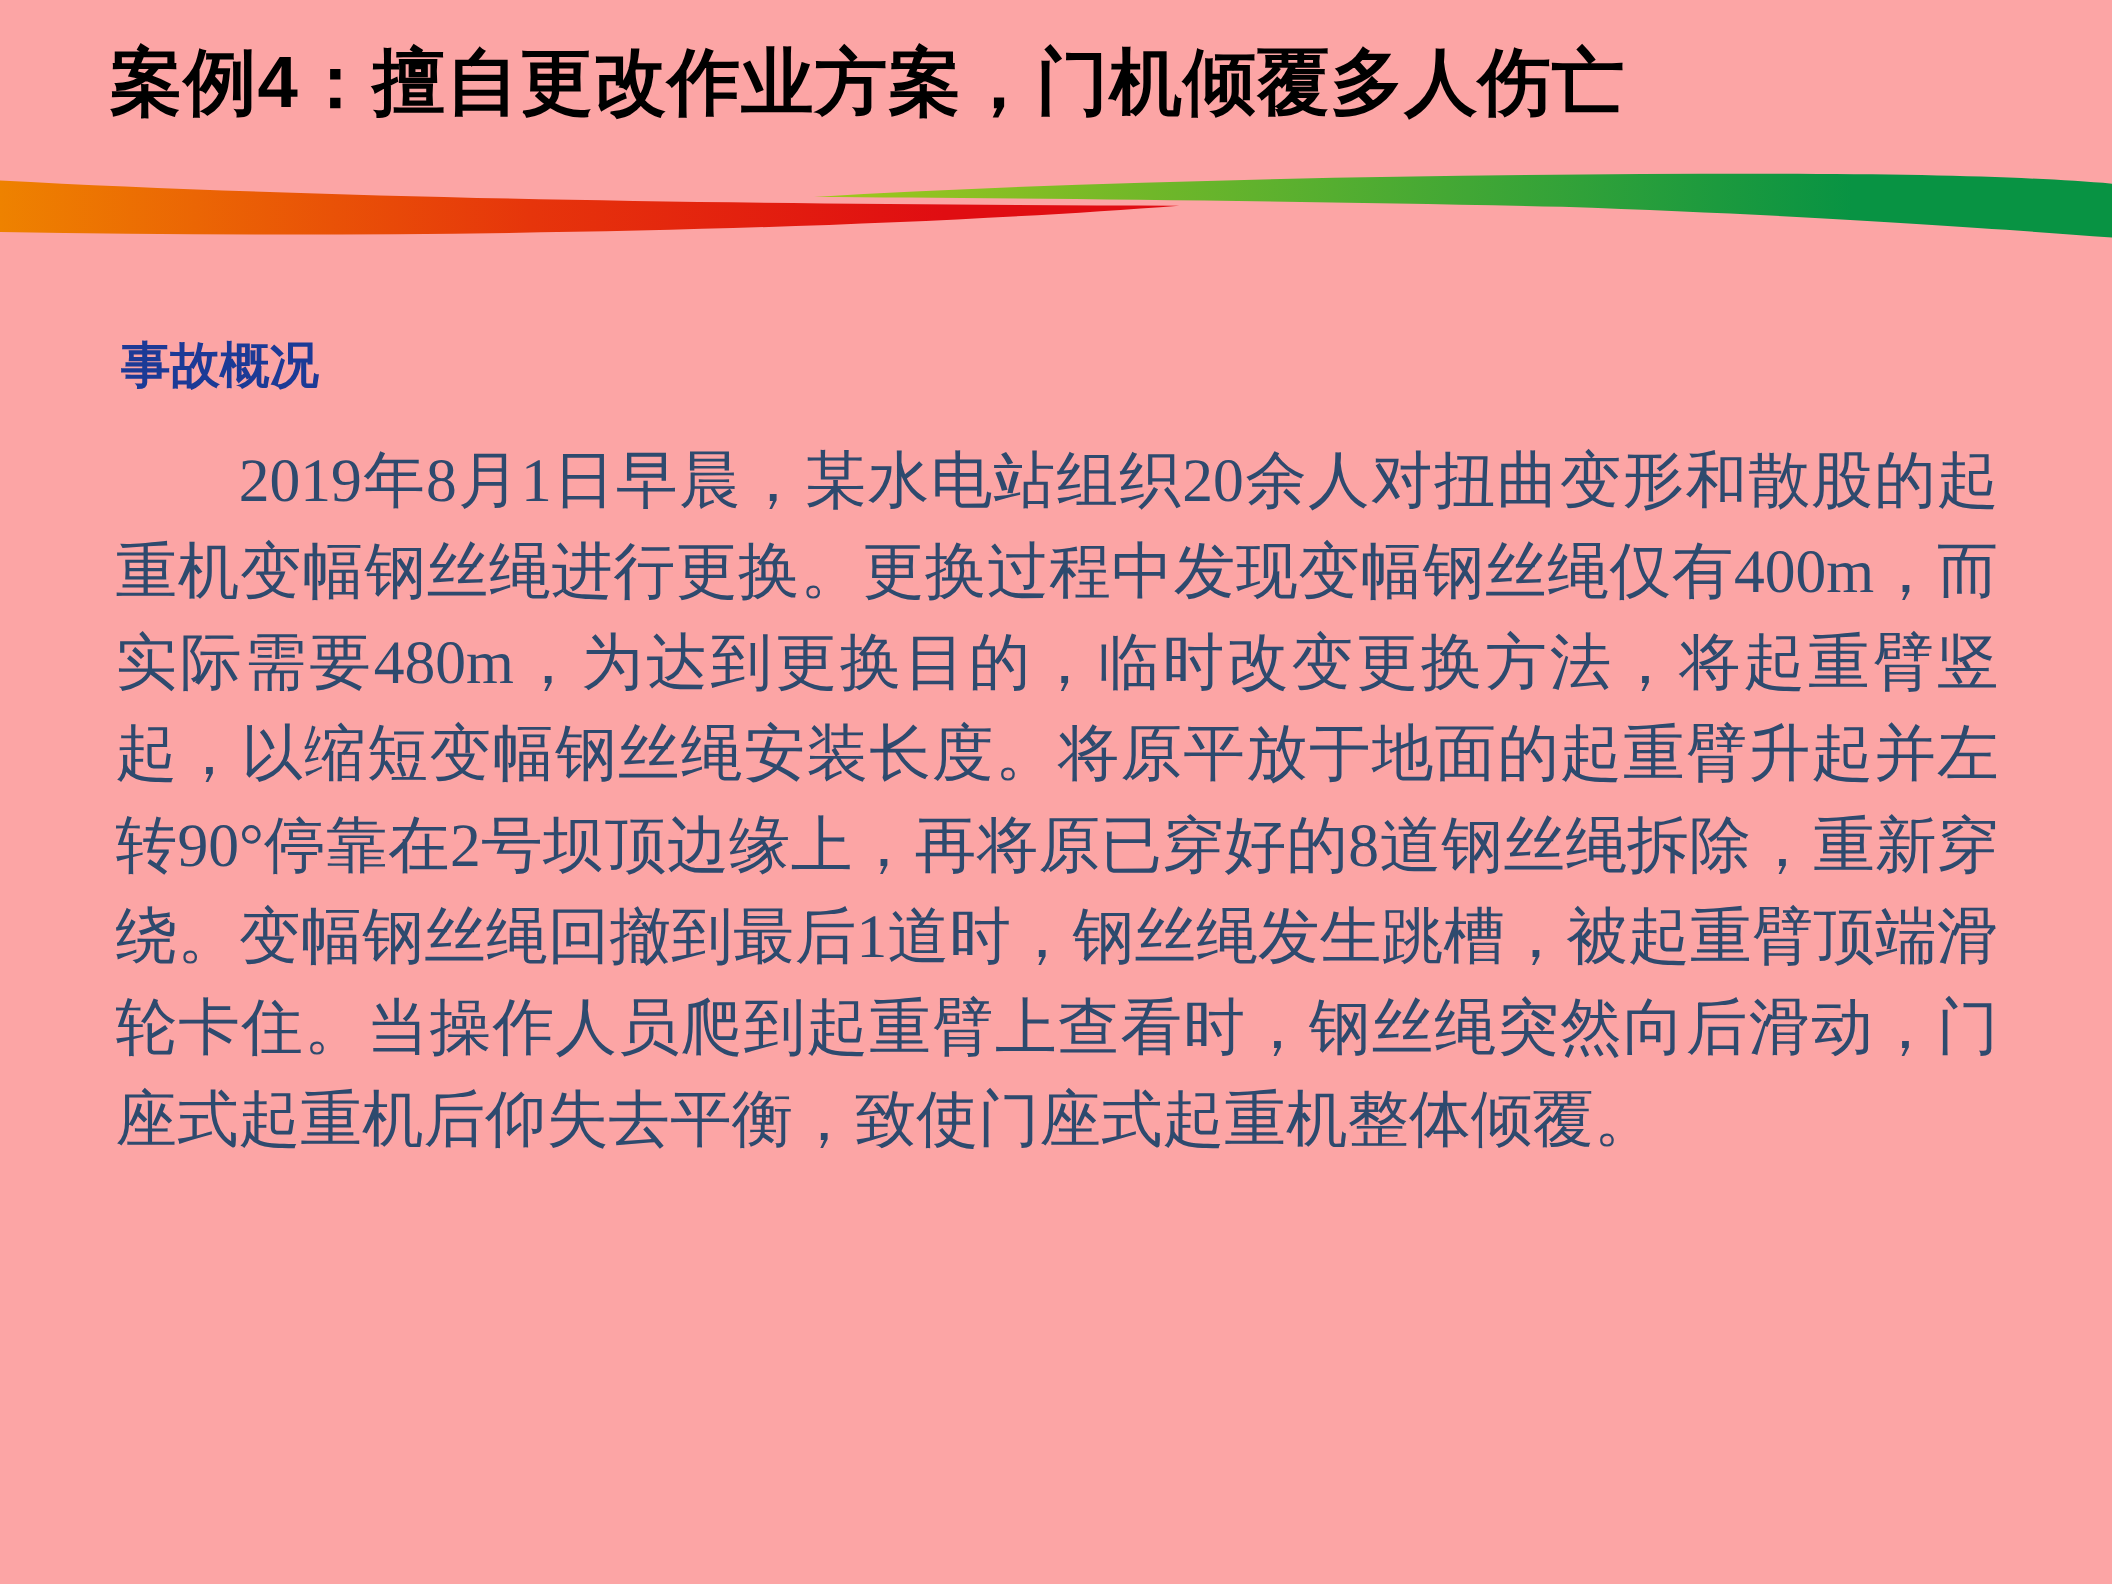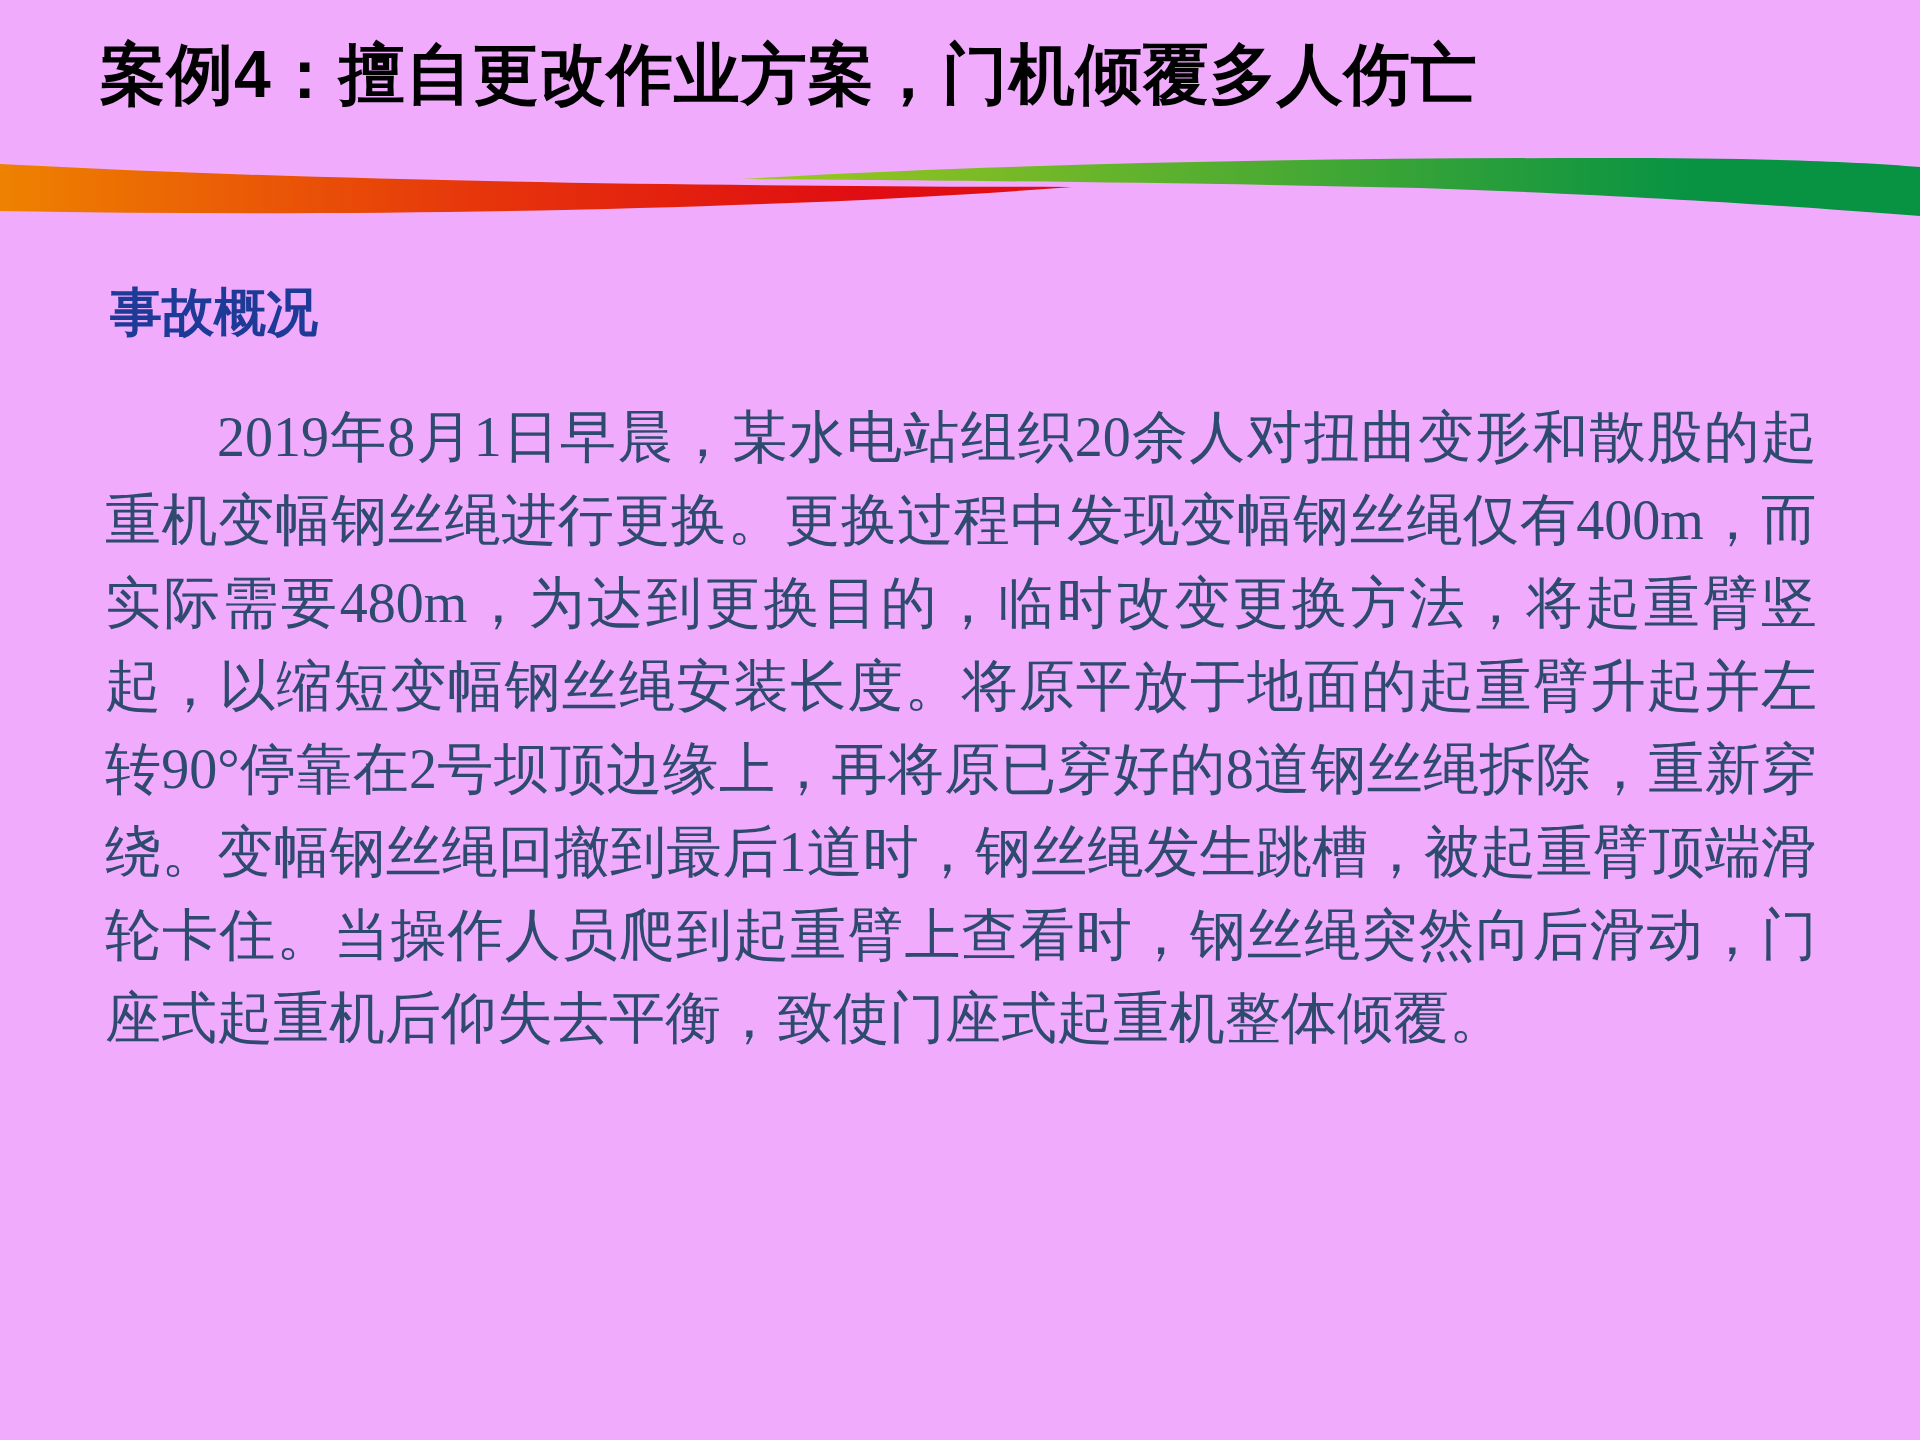--- a/index.html
+++ b/index.html
@@ -4,21 +4,21 @@
 <style>
   html, body {
     margin: 0;
     padding: 0;
     background: #ffffff;
   }
   .slide {
     position: relative;
     width: 1920px;
     height: 1440px;
-    background: #f0abfc;
+    background: #fca5a5;
     overflow: hidden;
     font-family: "Liberation Sans", sans-serif;
   }
   .slide-title {
     position: absolute;
     left: 100px;
     top: 36px;
     width: 1760px;
     font-family: "Liberation Sans", "DejaVu Sans", sans-serif;
     font-size: 66px;
@@ -32,23 +32,23 @@
     position: absolute;
     left: 0;
     top: 125px;
     width: 1920px;
     height: 125px;
     display: block;
   }
   .section-heading {
     position: absolute;
     left: 110px;
-    top: 288px;
-    font-family: Liberation Mono, monospace;
-    font-size: 52px;
+    top: 303px;
+    font-family: Liberation Sans, sans-serif;
+    font-size: 45px;
     font-weight: 700;
     line-height: 58px;
     color: #1c3a96;
   }
   .content {
     position: absolute;
     left: 105px;
     top: 396px;
     width: 1712px;
   }

